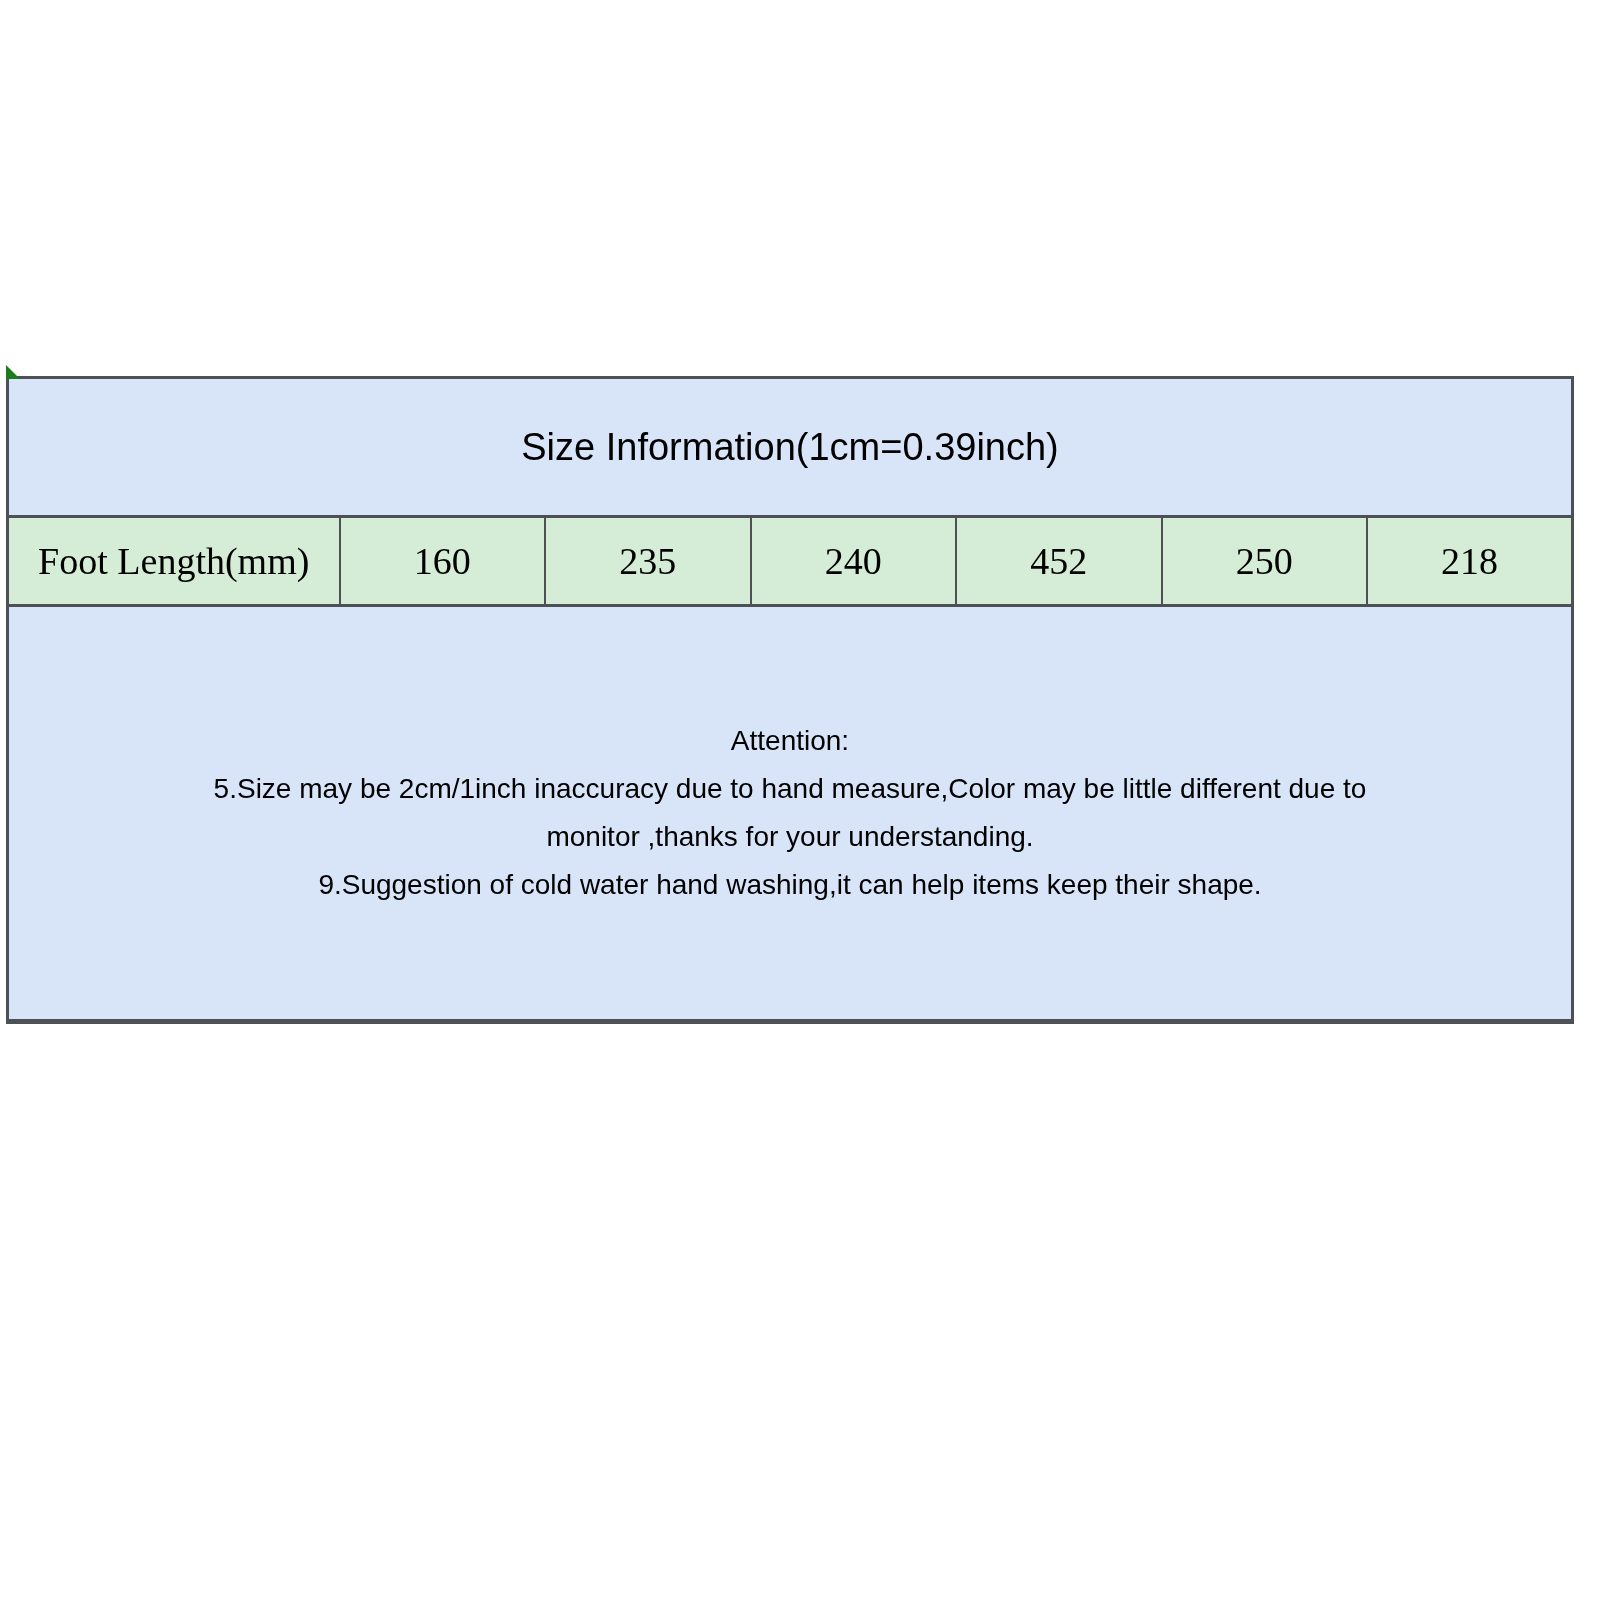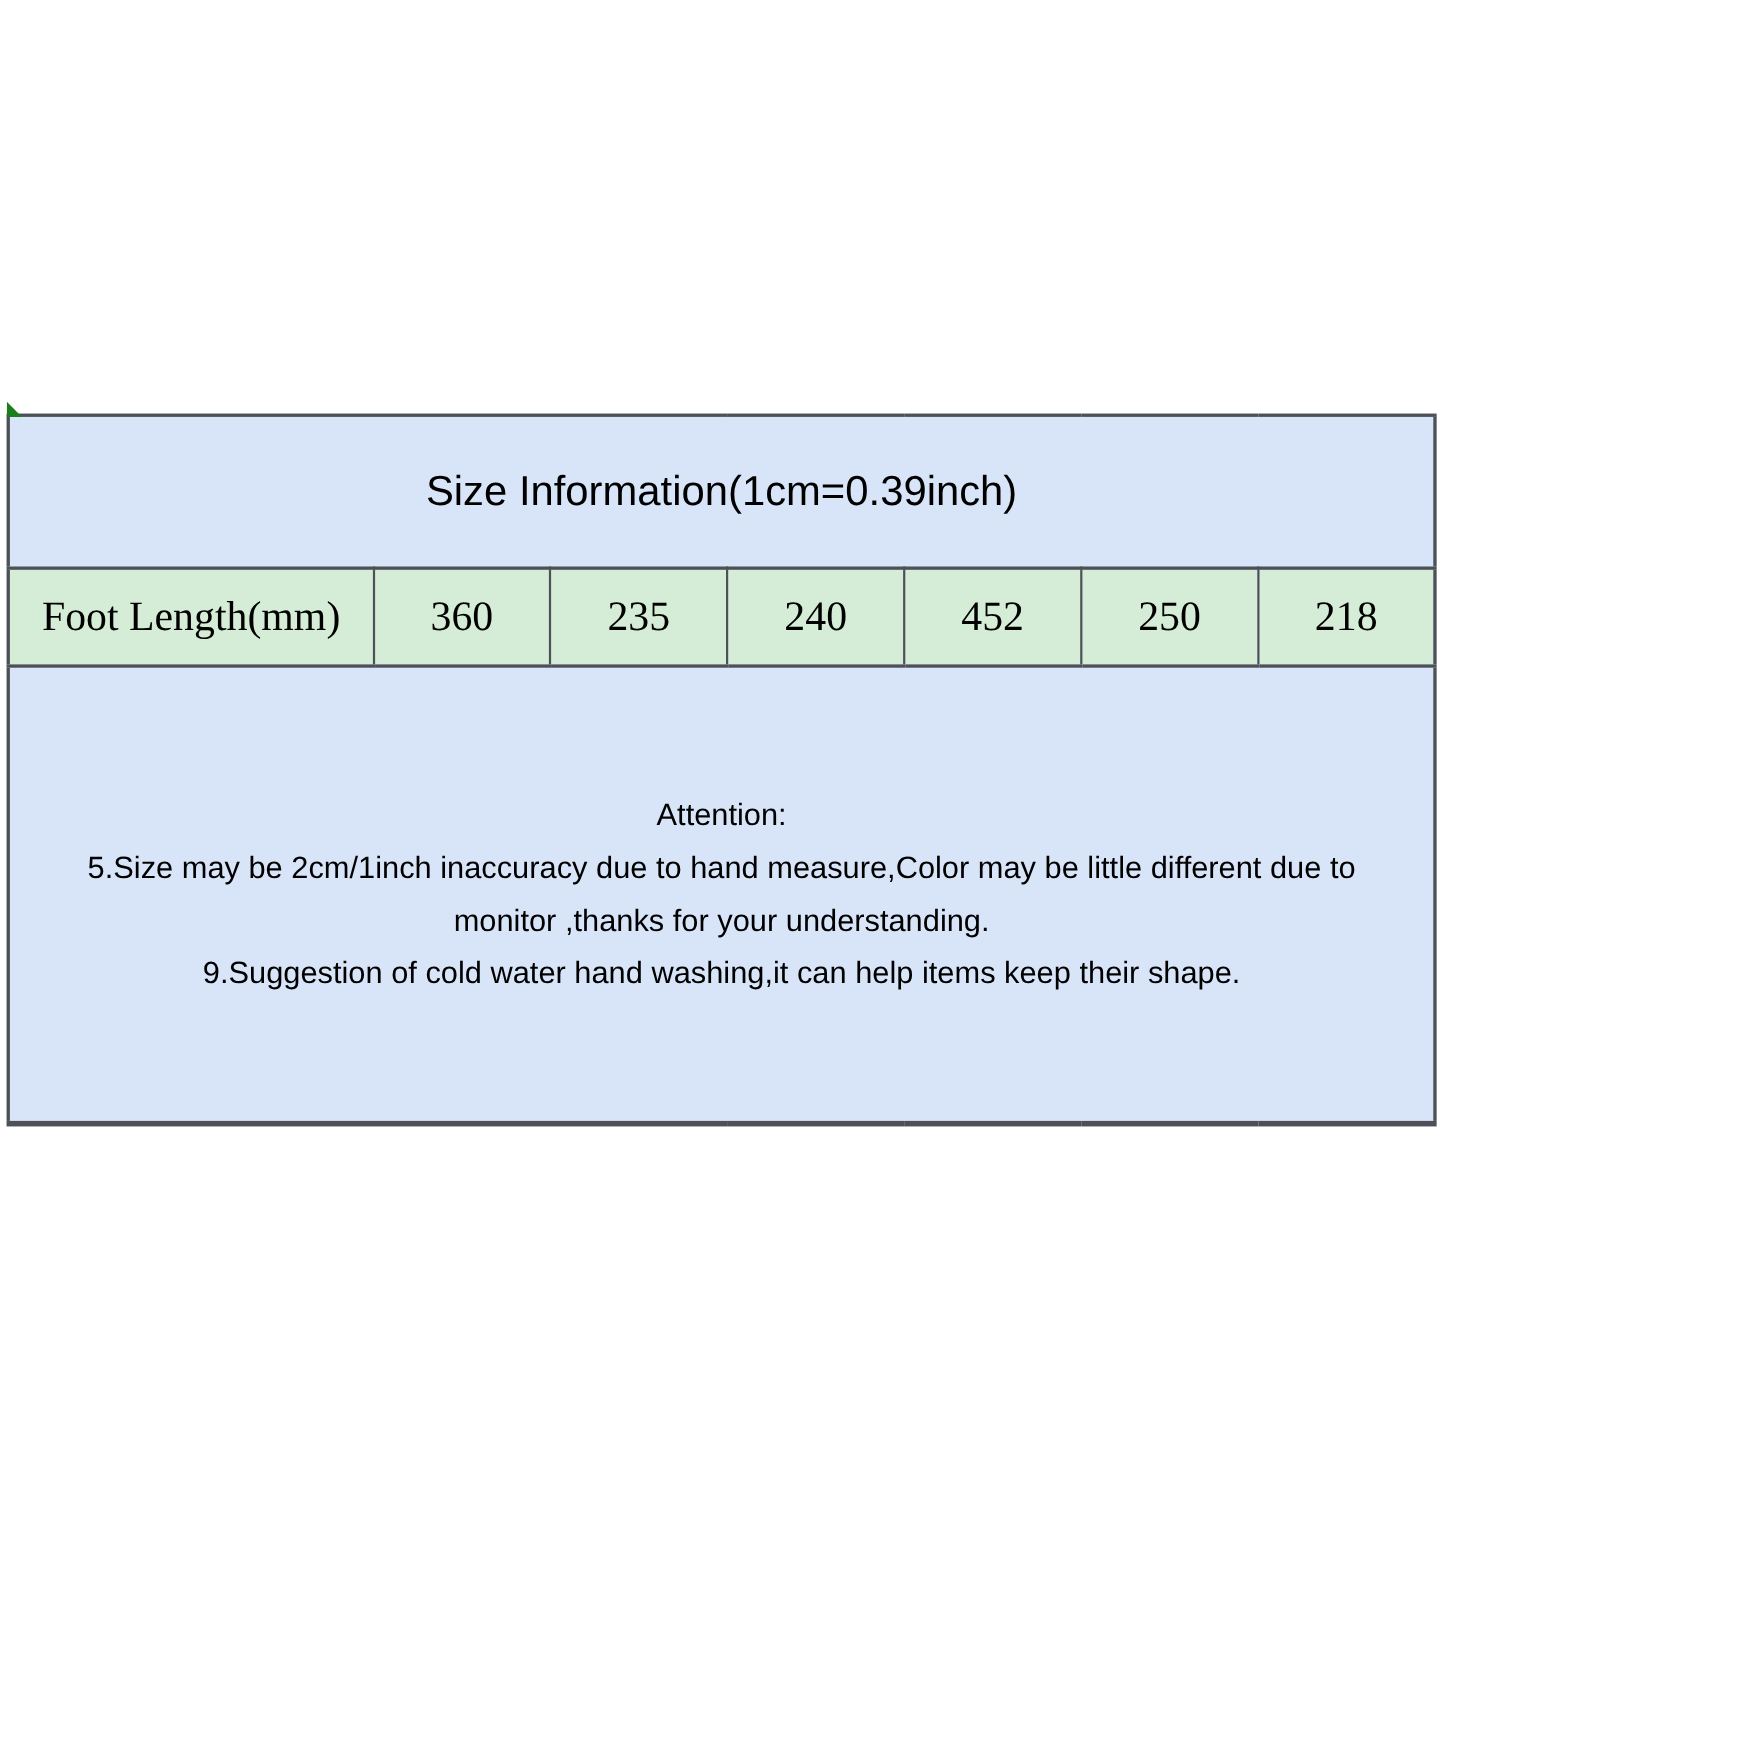--- a/index.html
+++ b/index.html
@@ -16,21 +16,21 @@
     position: relative;
     width: 1600px;
     height: 1600px;
     background: #ffffff;
     overflow: hidden;
   }
   .sheet {
     position: absolute;
     left: 6px;
     top: 376px;
-    width: 1300px;
+    width: 1568px;
   }
   table.size-table {
     border-collapse: collapse;
     table-layout: fixed;
     width: 100%;
     background: var(--panel-blue, #d8e4f8);
     border: 3px solid var(--border-gray, #4d5156);
     border-bottom-width: 5px;
   }
   table.size-table td {
@@ -100,21 +100,21 @@
           <col>
           <col>
           <col>
       </colgroup>
       <tbody>
         <tr class="r-title">
           <td colspan="7">Size Information(1cm=0.39inch)</td>
         </tr>
         <tr class="r-foot">
           <td>Foot Length(mm)</td>
-          <td>360</td>
+          <td>160</td>
           <td>235</td>
           <td>240</td>
           <td>452</td>
           <td>250</td>
           <td>218</td>
         </tr>
         <tr class="r-attention">
           <td colspan="7">
             <div>Attention:</div>
             <div>5.Size may be 2cm/1inch inaccuracy due to hand measure,Color may be little different due to</div>

